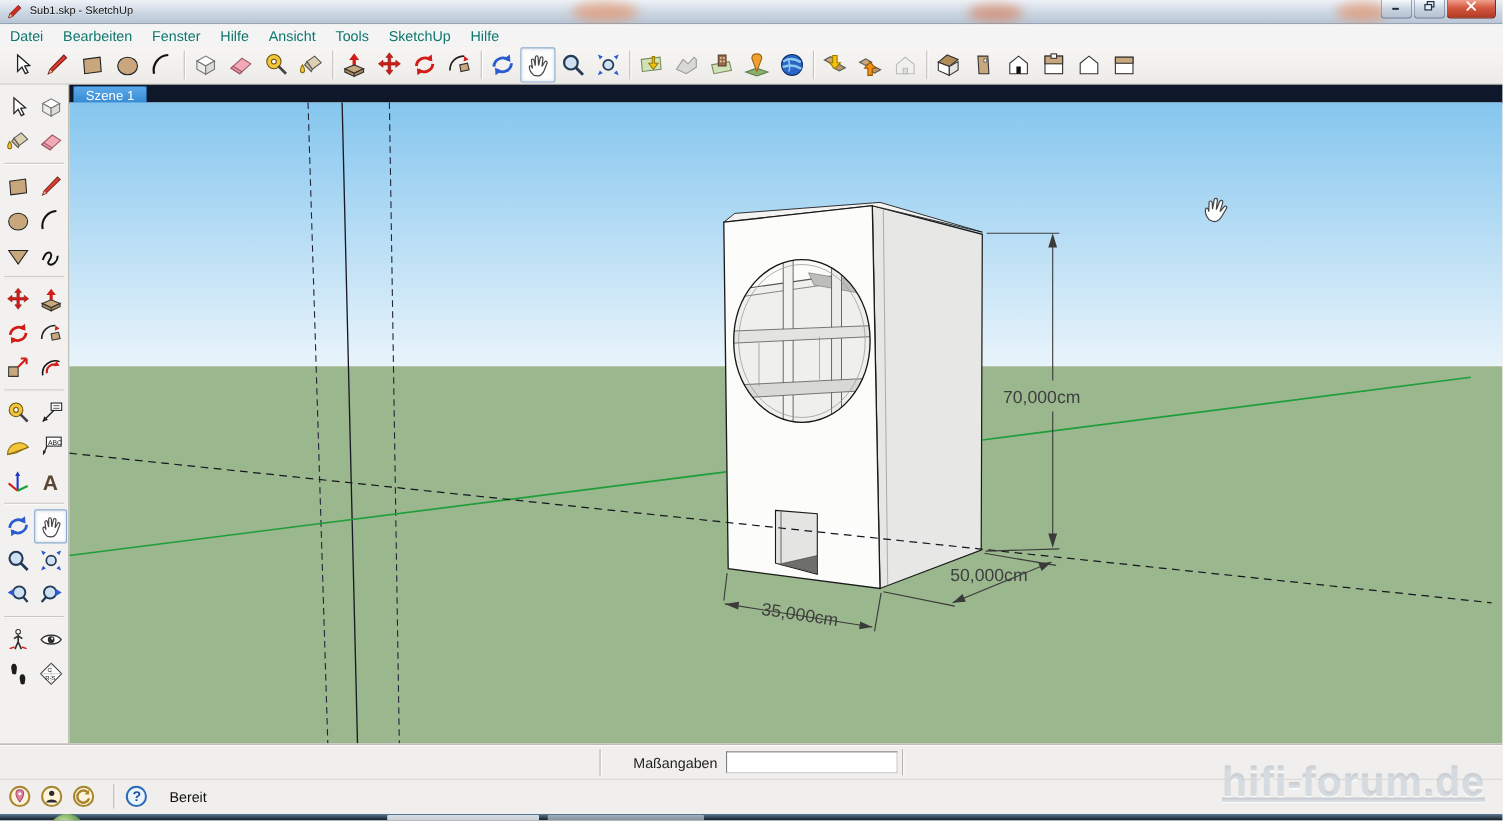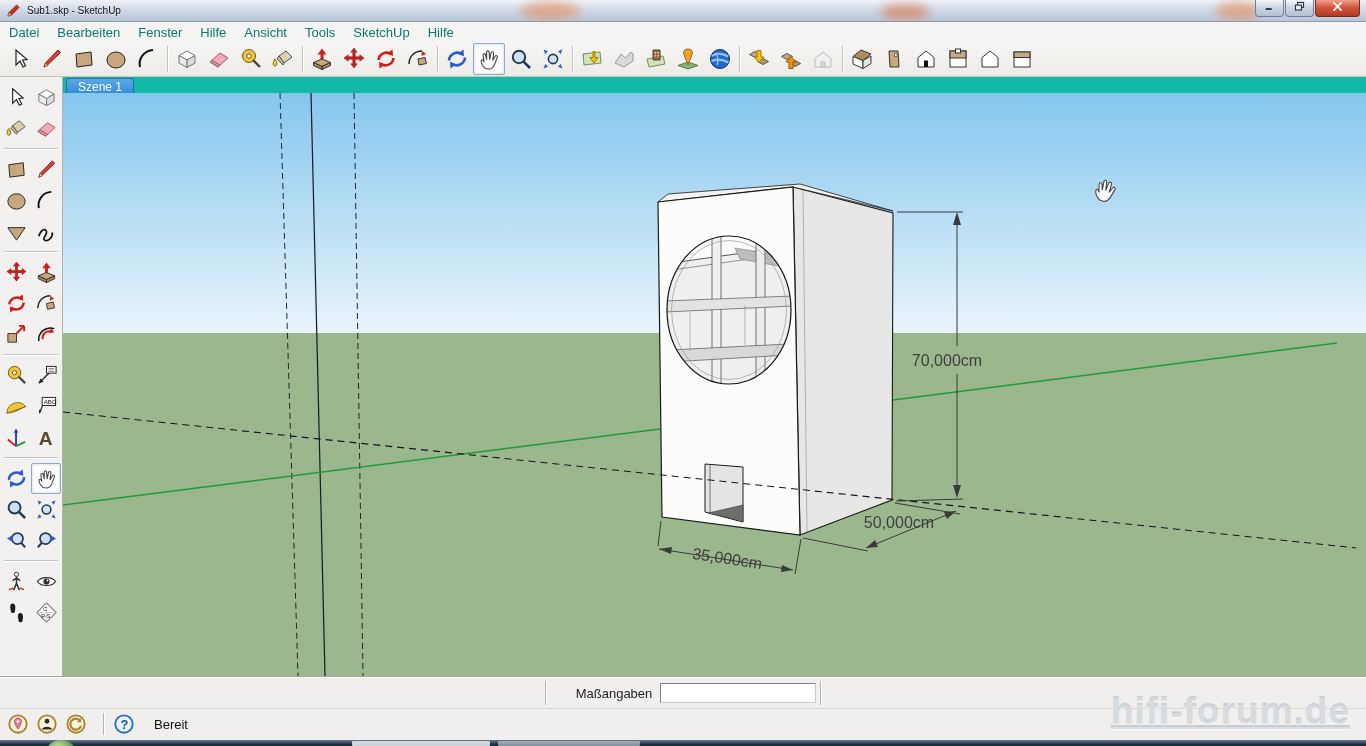--- a/index.html
+++ b/index.html
@@ -40,21 +40,21 @@
     border-right:1px solid #b5b1a9;display:flex;flex-direction:column;align-items:center;
     padding-top:5px;box-sizing:border-box;}
   .prow{display:flex;}
   .pbtn{width:28px;height:29px;display:flex;align-items:center;justify-content:center;
     border:1px solid transparent;border-radius:2px;}
   .pbtn .icon svg{width:23px;height:23px;display:block;}
   .pbtn.pressed{background:#fdfdfd;border-color:#8aabce;box-shadow:inset 0 0 3px rgba(40,70,110,.25);}
   .hsep{width:54px;height:1px;background:#c9c6c0;border-bottom:1px solid #fff;margin:4px 0;}
 
   
-  .scene-strip{position:absolute;left:63px;right:0;top:77px;height:16px;background:#14b8a6;
+  .scene-strip{position:absolute;left:63px;right:0;top:77px;height:16px;background:#0f172a;
     border-bottom:1px solid #a9a59d;}
   .scene-tab{position:absolute;left:3px;top:1px;padding:1px 11px 2px;font-size:12px;color:#fff;
     background:linear-gradient(#5aa9e9,#2f86cf);border:1px solid #2a6da8;border-bottom:none;
     border-radius:3px 3px 0 0;}
   .viewport{position:absolute;left:63px;top:93px;width:1227px;height:583px;}
   .viewport svg{display:block;}
   svg text{font-family:"Liberation Sans","DejaVu Sans",sans-serif;}
 
   
   .measure-bar{position:absolute;left:0;right:0;top:676px;height:32px;background:#f0efed;

